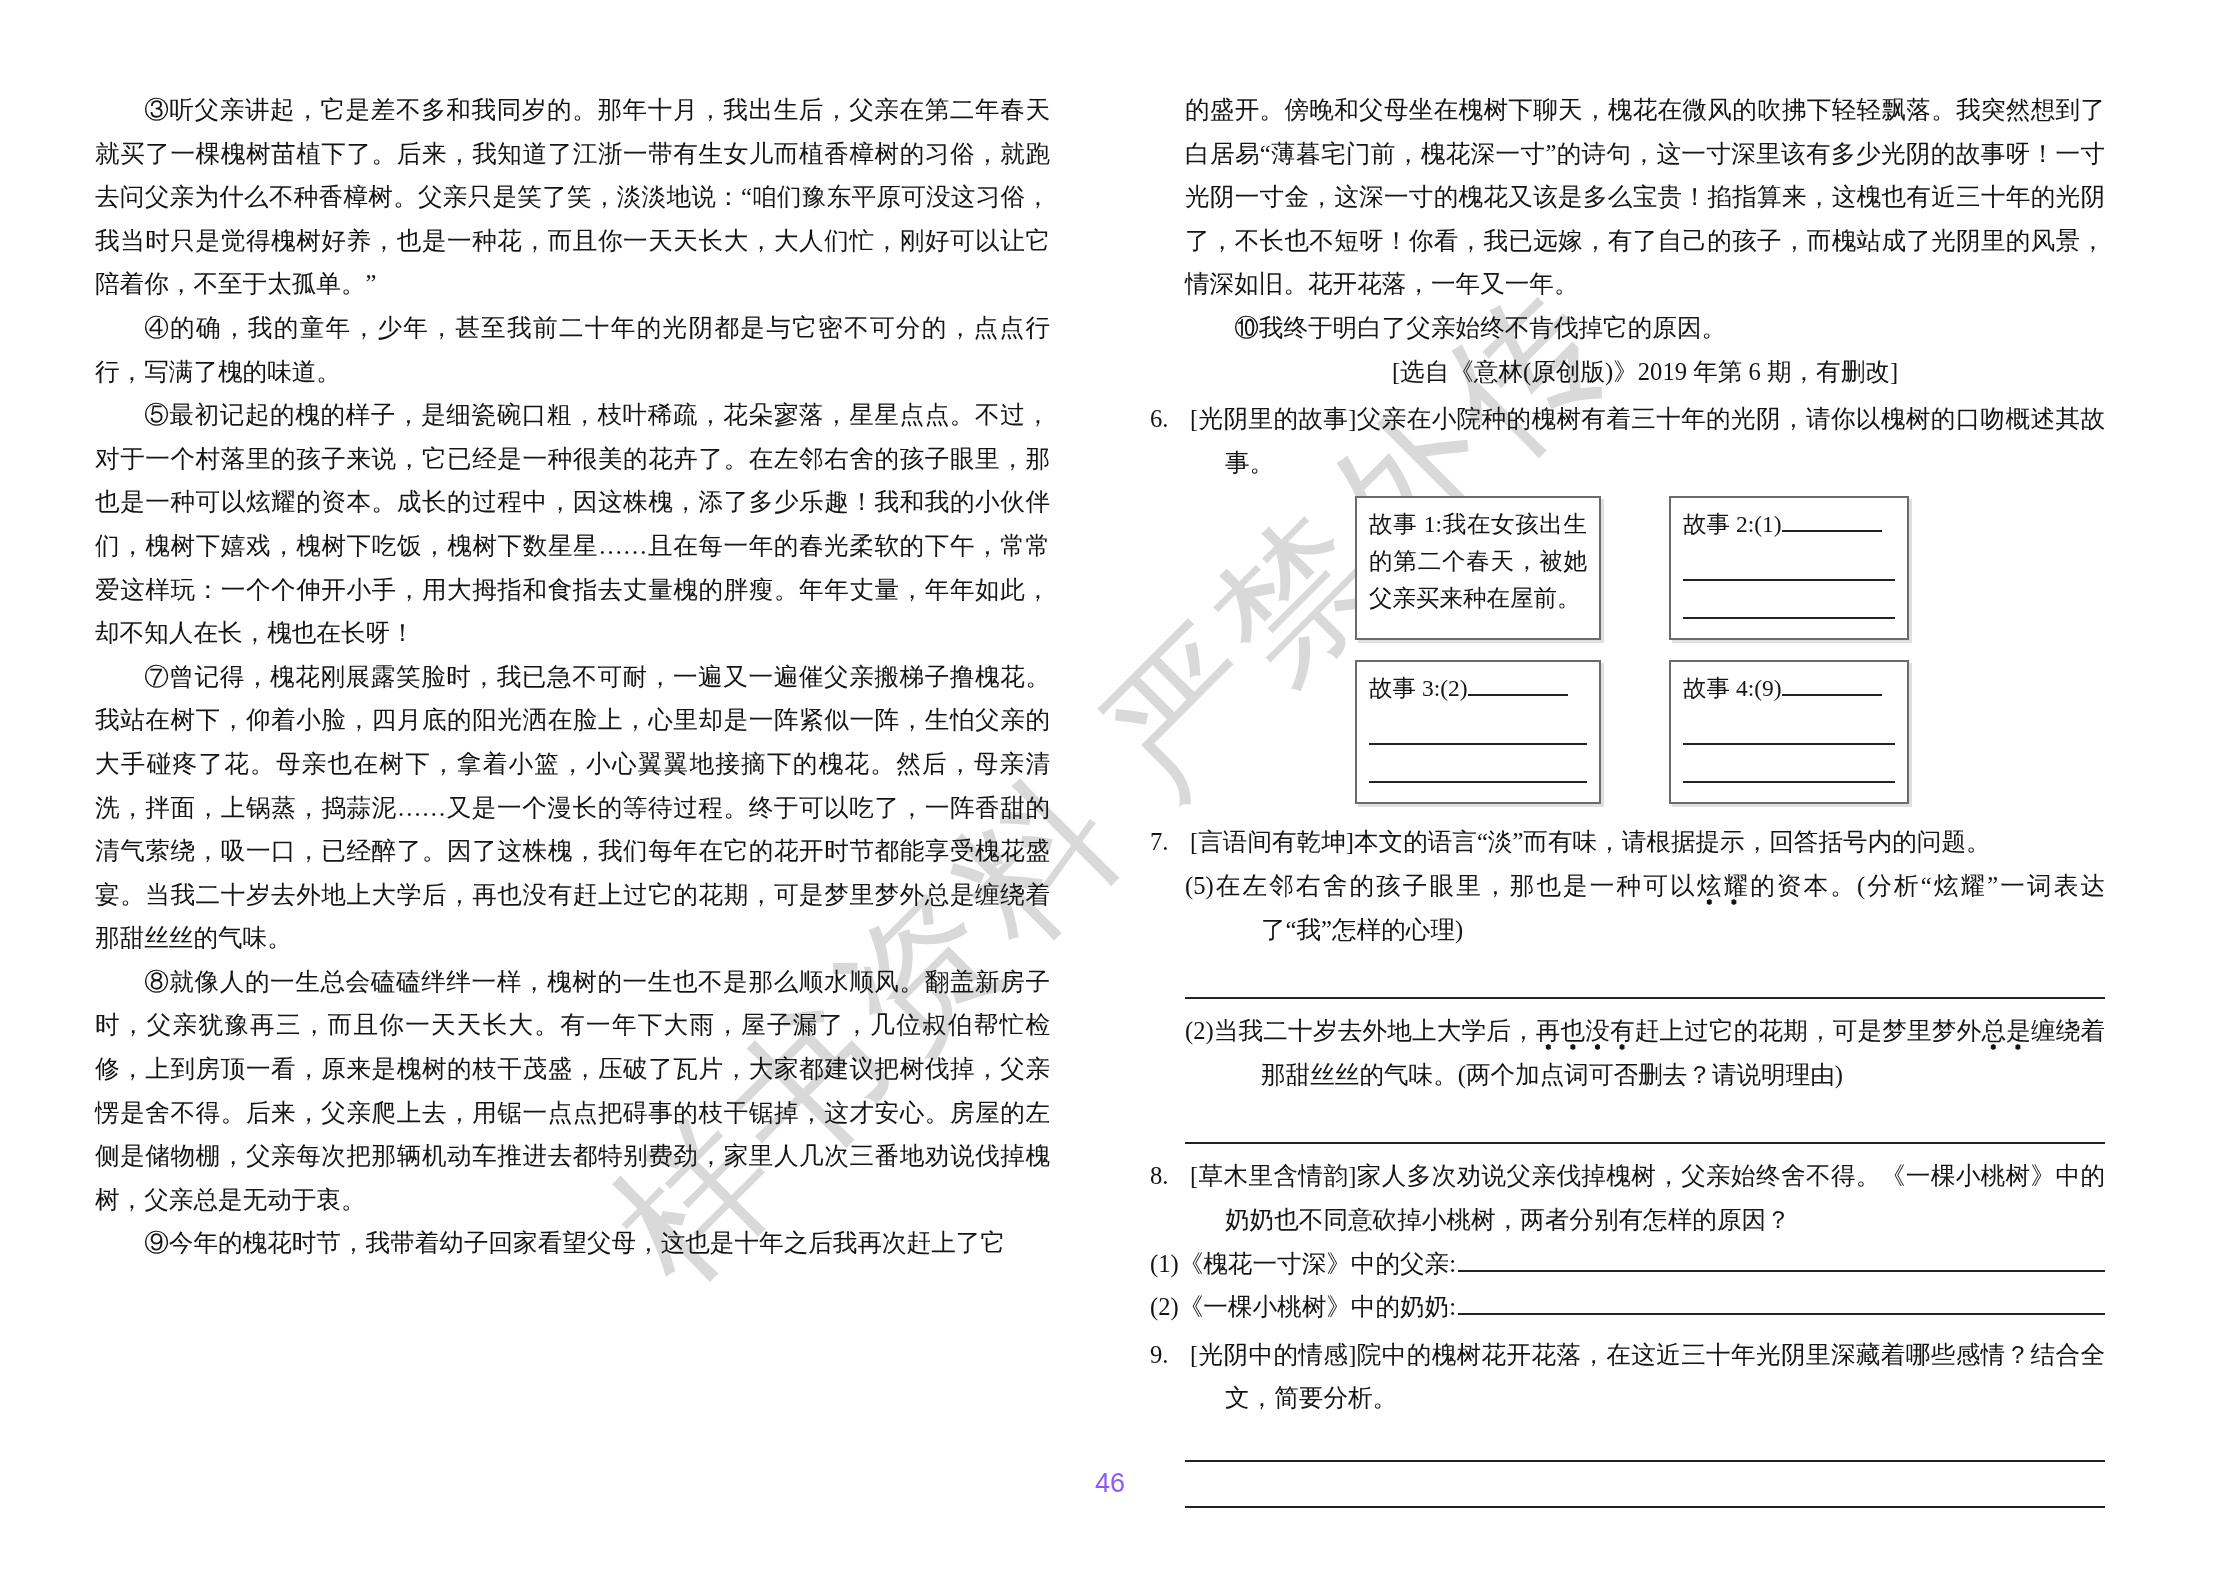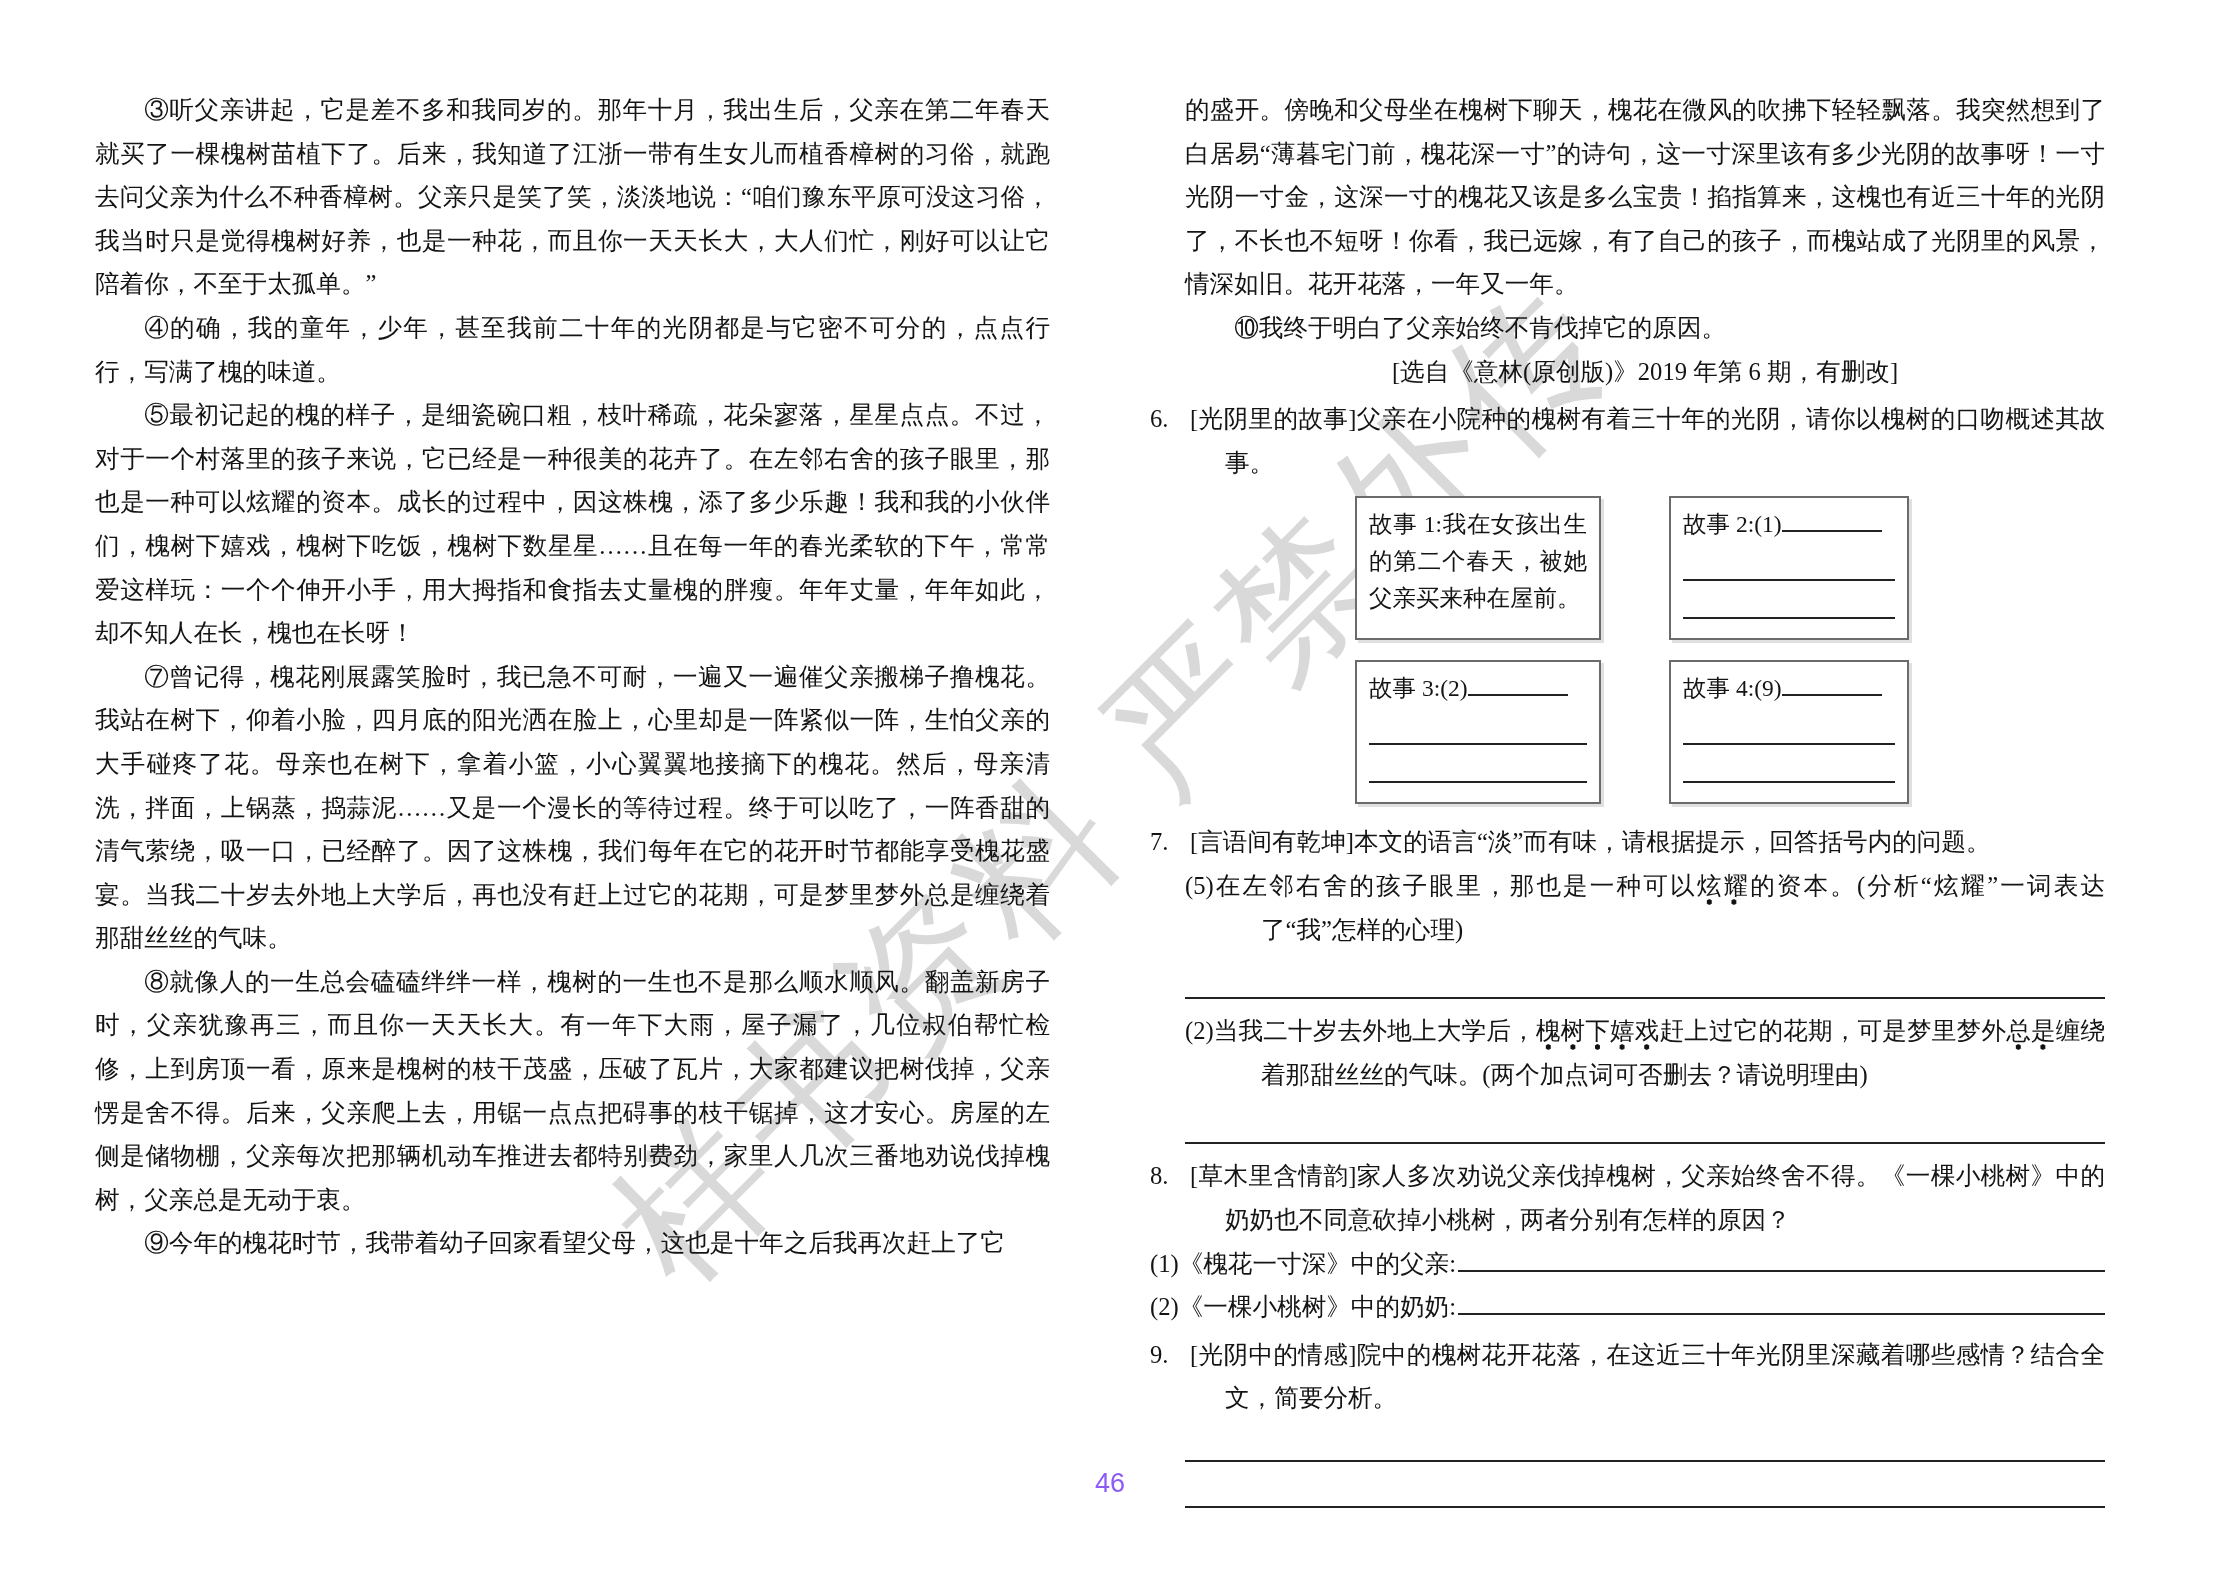--- a/index.html
+++ b/index.html
@@ -104,21 +104,21 @@
       <div class="boxline"></div>
     </div>
   </div>
 
   <div class="q">
     <span class="qnum">7.</span>
     <div class="qtext">[言语间有乾坤]本文的语言“淡”而有味，请根据提示，回答括号内的问题。</div>
   </div>
   <p class="item"><span>(5)在左邻右舍的孩子眼里，那也是一种可以</span><span class="dots">炫耀</span><span>的资本。(分析“炫耀”一词表达了“我”怎样的心理)</span></p>
   <div class="ans-line"></div>
-  <p class="item"><span>(2)当我二十岁去外地上大学后，</span><span class="dots">槐树下嬉戏</span><span>赶上过它的花期，可是梦里梦外</span><span class="dots">总是</span><span>缠绕着那甜丝丝的气味。(两个加点词可否删去？请说明理由)</span></p>
+  <p class="item"><span>(2)当我二十岁去外地上大学后，</span><span class="dots">再也没有</span><span>赶上过它的花期，可是梦里梦外</span><span class="dots">总是</span><span>缠绕着那甜丝丝的气味。(两个加点词可否删去？请说明理由)</span></p>
   <div class="ans-line"></div>
 
   <div class="q">
     <span class="qnum">8.</span>
     <div class="qtext">[草木里含情韵]家人多次劝说父亲伐掉槐树，父亲始终舍不得。《一棵小桃树》中的奶奶也不同意砍掉小桃树，两者分别有怎样的原因？</div>
   </div>
   <div class="fill-row">
     <span class="lead">(1)《槐花一寸深》中的父亲:</span>
     <span class="fill"></span>
   </div>

